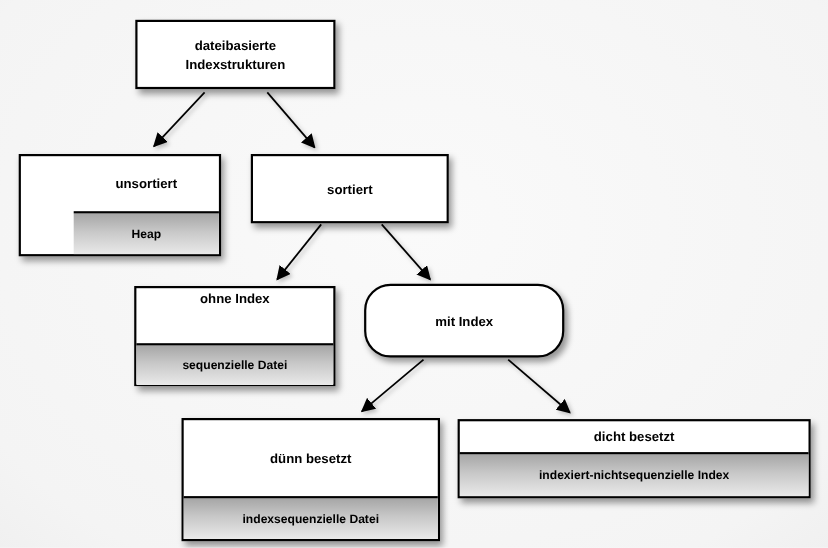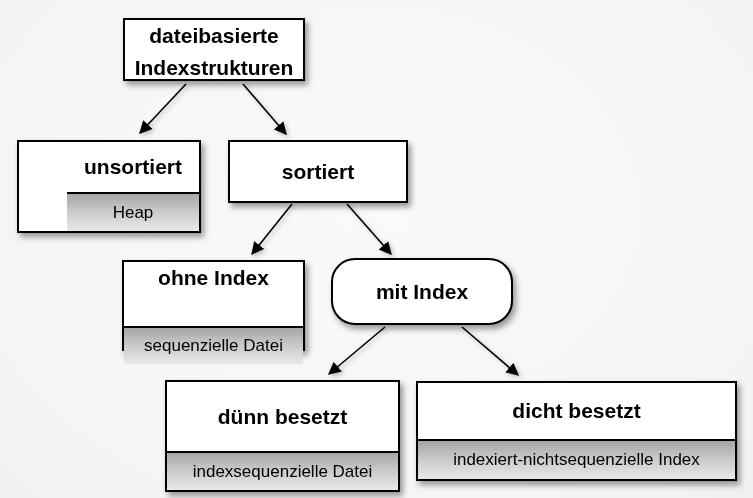--- a/index.html
+++ b/index.html
@@ -34,49 +34,49 @@
     box-shadow: 3px 4px 6px rgba(0,0,0,0.40);
     display: flex;
     flex-direction: column;
   }
   .node-main {
     flex: 1 1 auto;
     display: flex;
     flex-direction: column;
     align-items: center;
     justify-content: center;
-    font-size: 21px;
+    font-size: 12px;
     font-weight: 600;
     line-height: 1.5;
     text-align: center;
     white-space: nowrap;
   }
   .node-sub {
     flex: 0 0 auto;
     border-top: 2px solid #000000;
     background: linear-gradient(to bottom, #a6a6a6 0%, #c8c8c8 45%, #e9e9e9 100%);
     display: flex;
     align-items: center;
     justify-content: center;
-    font-size: 17px;
-    font-weight: 400;
+    font-size: 11px;
+    font-weight: 700;
     text-align: center;
     white-space: nowrap;
   }
   
   #node-root         { left: 123px; top: 18px;  width: 182px; height: 63px; }
   #node-unsortiert   { left: 17px;  top: 140px; width: 184px; height: 93px; padding-left: 48px; }
   #node-unsortiert .node-sub { height: 37px; }
   #node-sortiert     { left: 228px; top: 140px; width: 180px; height: 63px; }
   #node-ohne-index   { left: 122px; top: 260px; width: 183px; height: 91px; }
   #node-ohne-index .node-sub { height: 36px; margin-top: 32px; }
   #node-mit-index    { left: 331px; top: 258px; width: 182px; height: 67px; border-radius: 24px; }
   #node-duenn        { left: 165px; top: 380px; width: 235px; height: 112px; }
   #node-duenn .node-sub { height: 37px; }
-  #node-dicht        { left: 416px; top: 381px; width: 321px; height: 100px; }
+  #node-dicht        { left: 416px; top: 381px; width: 321px; height: 72px; }
   #node-dicht .node-sub { height: 38px; }
 </style>
 </head>
 <body>
 
 <div class="canvas">
 
   <svg class="edges" viewBox="0 0 753 498" xmlns="http://www.w3.org/2000/svg">
     <defs>
       <marker id="arrowhead" viewBox="0 0 10 10" refX="9" refY="5" markerWidth="8" markerHeight="8" orient="auto">

